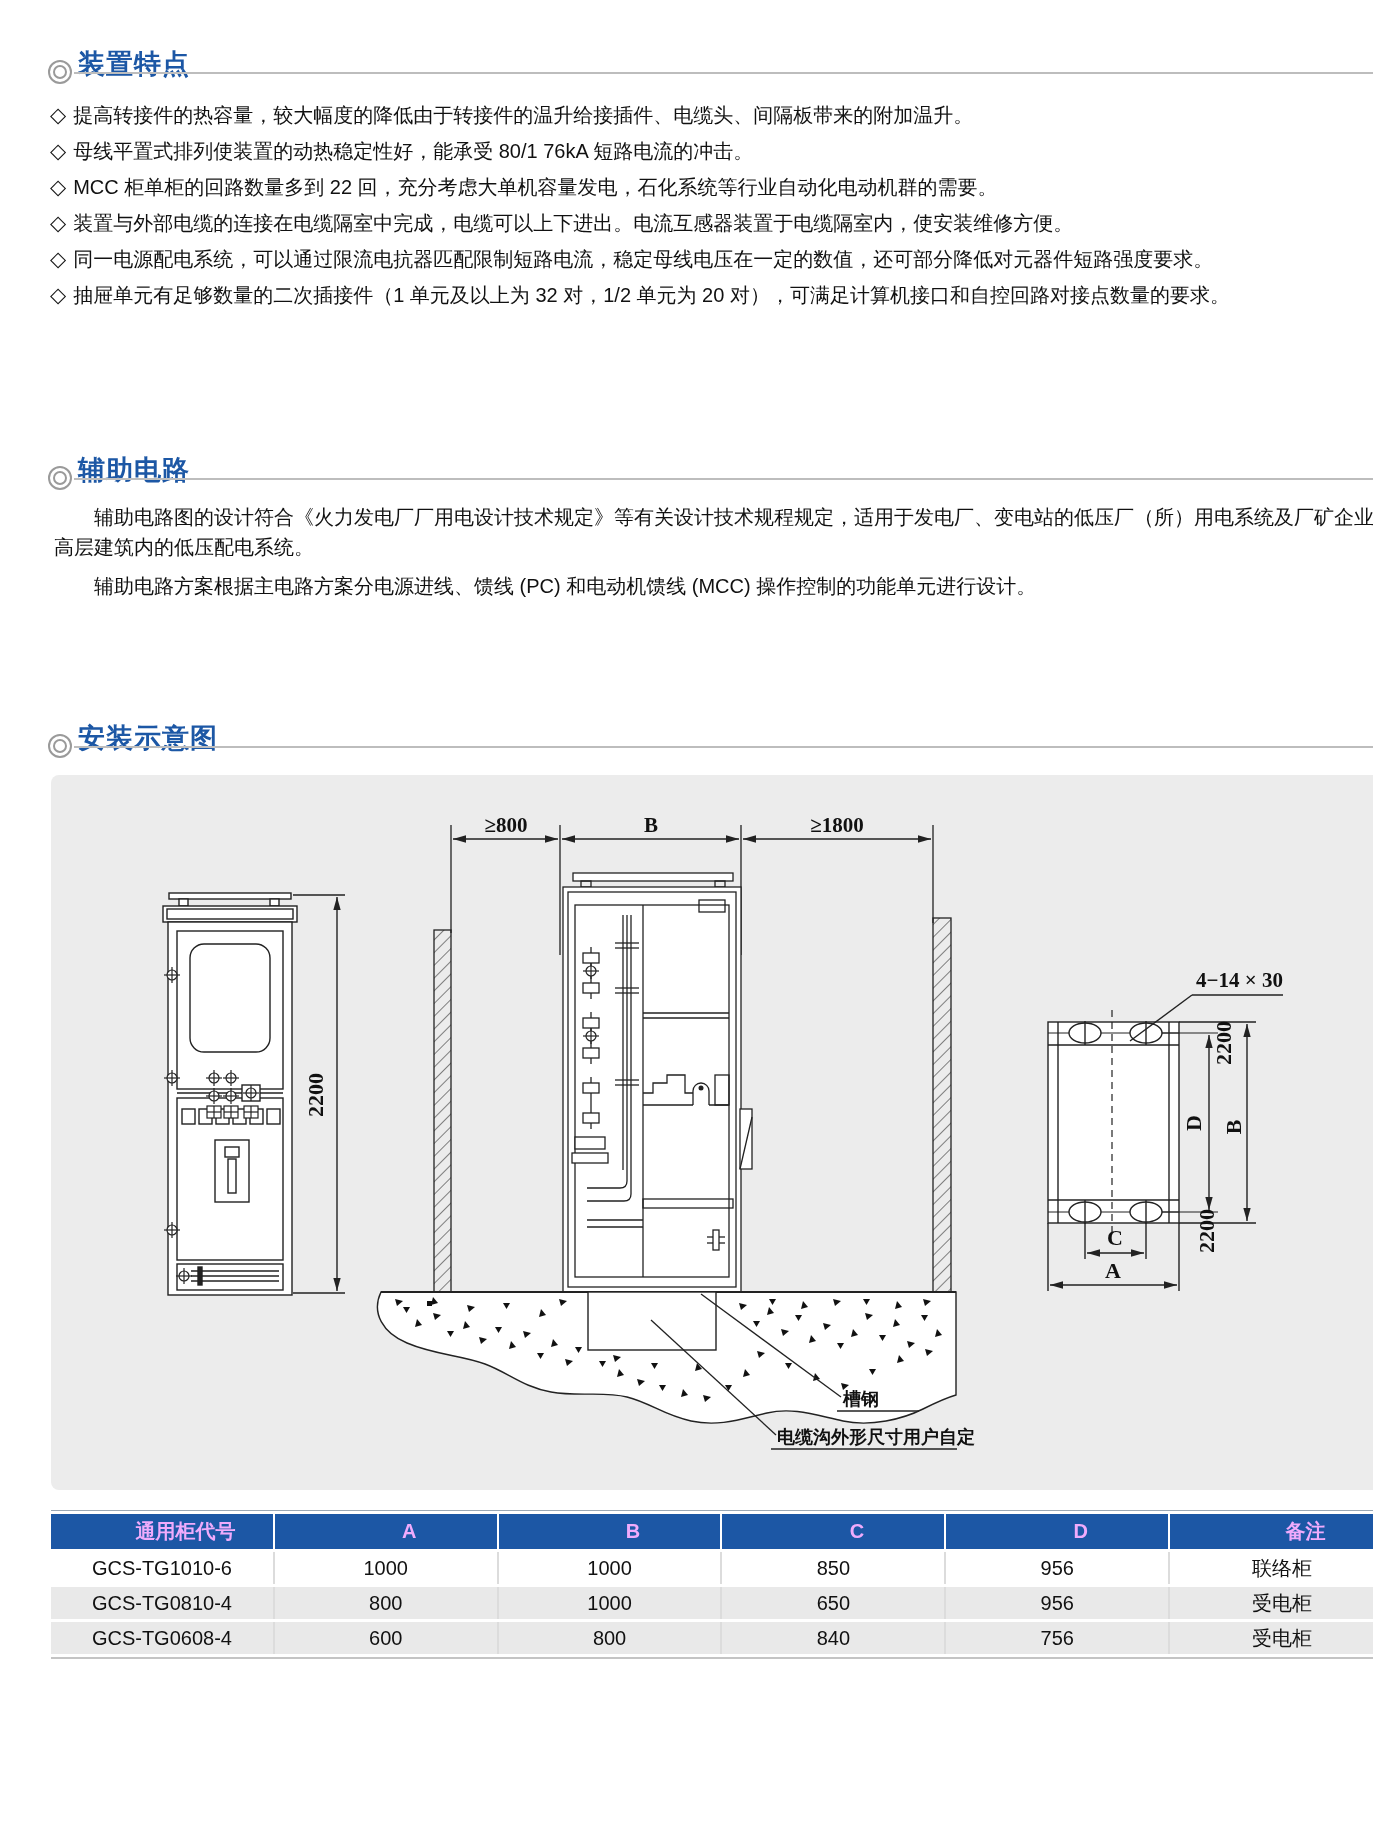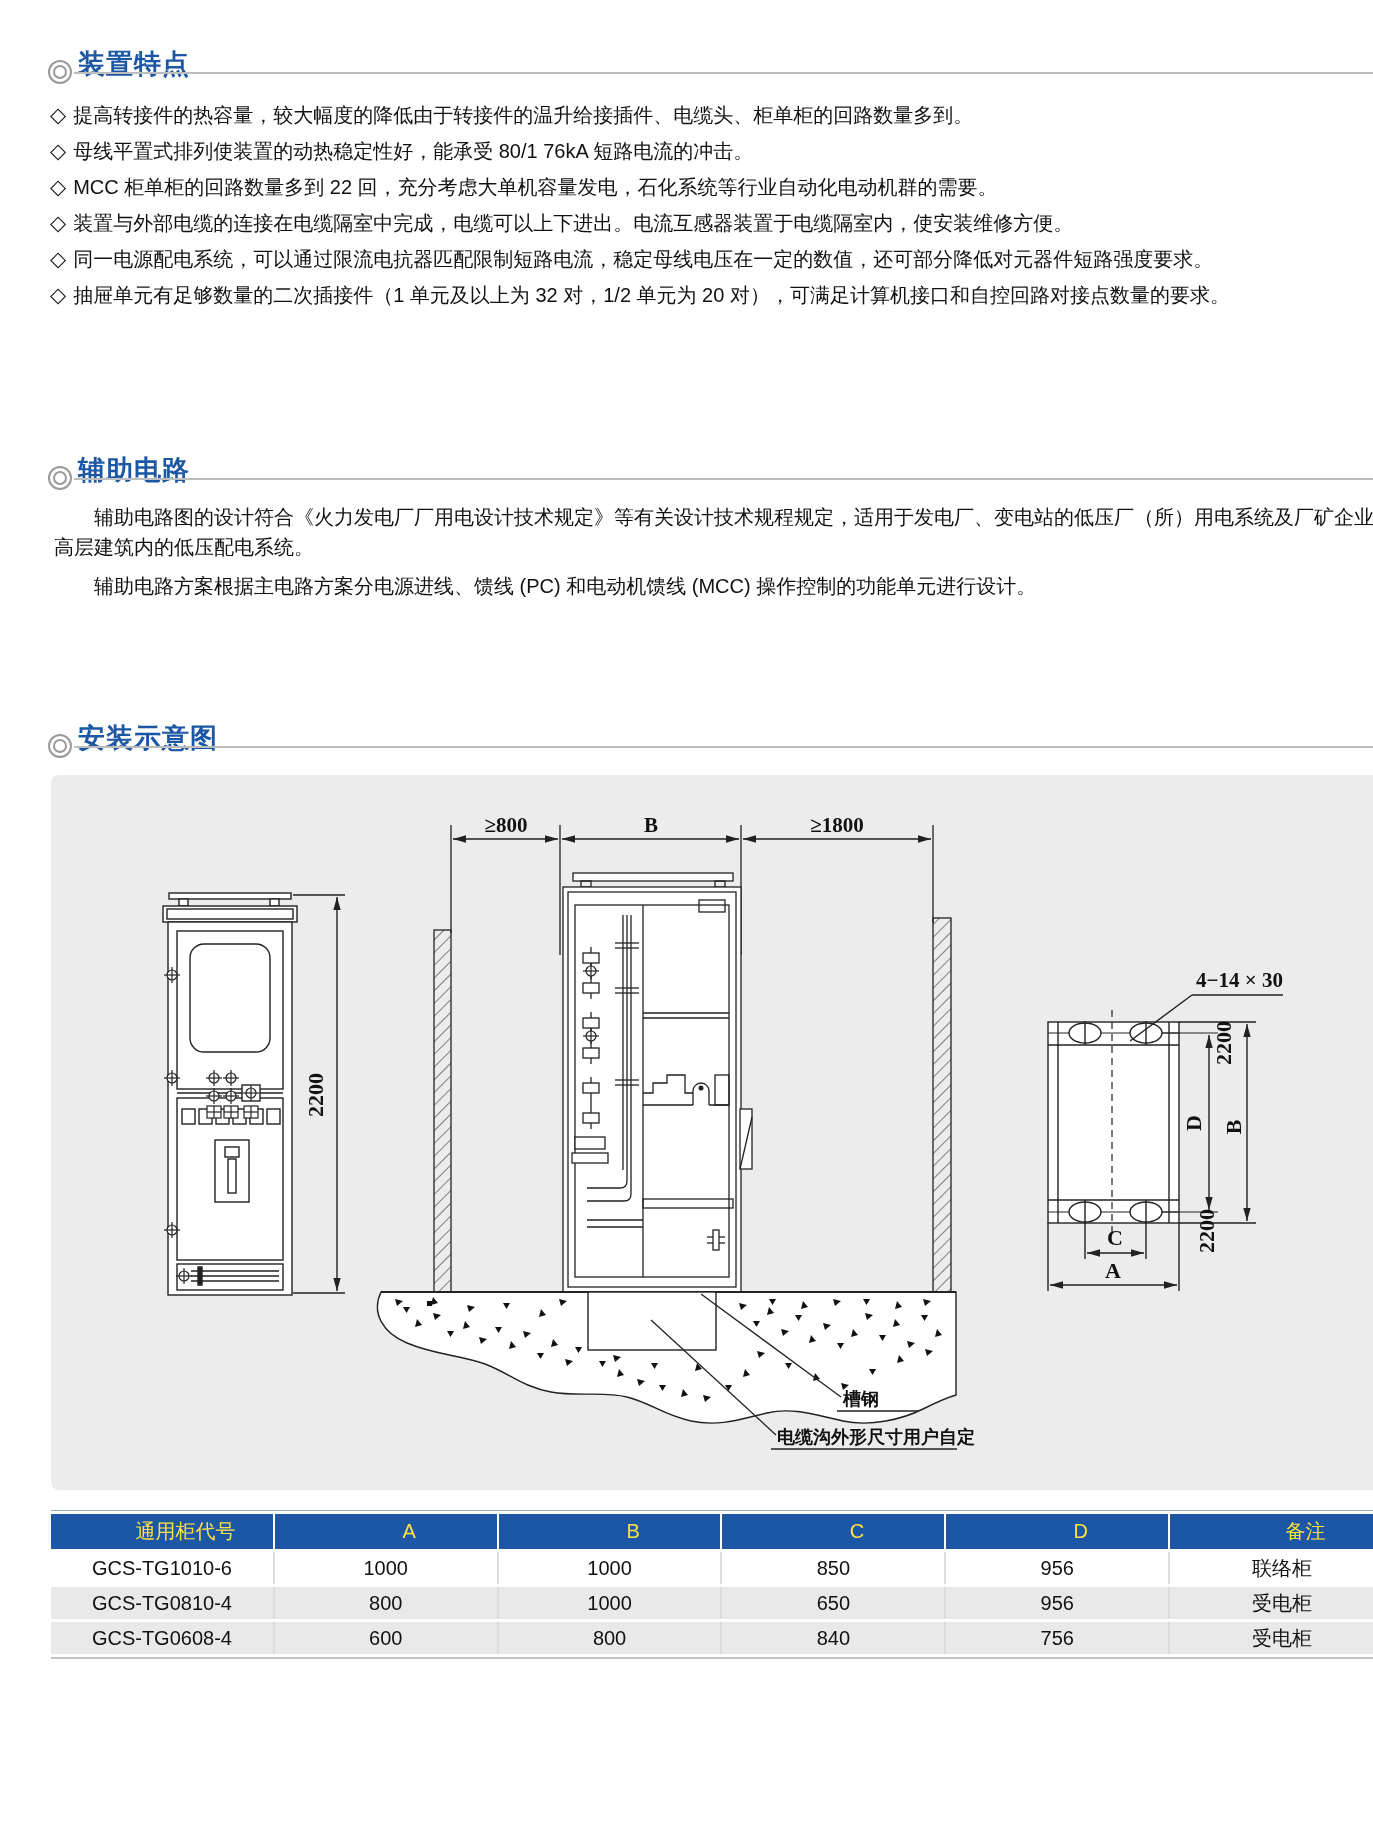--- a/index.html
+++ b/index.html
@@ -12,42 +12,42 @@
   .ring::after{content:"";width:10px;height:10px;border:2px solid #9a9a9a;border-radius:50%;}
   .features{position:absolute;left:14px;top:97px;right:8px;font-size:20px;line-height:36px;}
   .feature-item{white-space:nowrap;}
   .feature-item .bullet{margin-right:7px;font-size:21px;}
   .paras{position:absolute;left:18px;right:8px;top:502px;font-size:20px;line-height:30px;}
   .paras p{margin:0;text-indent:2em;}
   .paras p + p{margin-top:9px;}
   .panel{position:absolute;left:15px;top:775px;width:1343px;height:715px;background:var(--panel,#ececec);border-radius:8px;}
   .tblwrap{position:absolute;left:15px;right:15px;top:1510px;border-top:1px solid #9aa7b4;}
   table{width:100%;border-collapse:separate;border-spacing:0 3px;font-size:20px;text-align:center;table-layout:fixed;}
-  thead th{background:var(--accent,#1c57a5);color:#fde047;font-weight:normal;height:33px;border-right:2px solid #fff;padding-left:48px;}
+  thead th{background:var(--accent,#1c57a5);color:#f0abfc;font-weight:bold;height:33px;border-right:2px solid #fff;padding-left:48px;}
   thead th:last-child{border-right:none;}
   tbody td{height:30px;background:#fff;border-right:2px solid #dcdcdc;}
   tbody td:last-child{border-right:none;}
   tbody tr.alt td{background:var(--rowalt,#e9e9e9);}
   .tbl-bottom{height:2px;background:#c4c4c4;}
   svg text{fill:#111;}
   .dimt{font-family:"Liberation Serif","DejaVu Serif",serif;font-weight:bold;font-size:21px;}
   .dimt-big{font-family:"Liberation Serif","DejaVu Serif",serif;font-weight:bold;font-size:22px;}
   .cnl{font-family:"Liberation Sans","DejaVu Sans",sans-serif;font-weight:bold;font-size:18px;}
 </style>
 </head>
 <body>
 
 <div class="page">
 
   <h2 class="sec-title" style="top:24px;">装置特点</h2>
   <div class="sec-line" style="top:72px;"></div>
   <div class="ring" style="top:60px;"></div>
 
   <div class="features">
-      <div class="feature-item"><span class="bullet">◇</span><span>提高转接件的热容量，较大幅度的降低由于转接件的温升给接插件、电缆头、柜单柜的回路数量多到。</span></div>
+      <div class="feature-item"><span class="bullet">◇</span><span>提高转接件的热容量，较大幅度的降低由于转接件的温升给接插件、电缆头、间隔板带来的附加温升。</span></div>
       <div class="feature-item"><span class="bullet">◇</span><span>母线平置式排列使装置的动热稳定性好，能承受 80/1 76kA 短路电流的冲击。</span></div>
       <div class="feature-item"><span class="bullet">◇</span><span>MCC 柜单柜的回路数量多到 22 回，充分考虑大单机容量发电，石化系统等行业自动化电动机群的需要。</span></div>
       <div class="feature-item"><span class="bullet">◇</span><span>装置与外部电缆的连接在电缆隔室中完成，电缆可以上下进出。电流互感器装置于电缆隔室内，使安装维修方便。</span></div>
       <div class="feature-item"><span class="bullet">◇</span><span>同一电源配电系统，可以通过限流电抗器匹配限制短路电流，稳定母线电压在一定的数值，还可部分降低对元器件短路强度要求。</span></div>
       <div class="feature-item"><span class="bullet">◇</span><span>抽屉单元有足够数量的二次插接件（1 单元及以上为 32 对，1/2 单元为 20 对），可满足计算机接口和自控回路对接点数量的要求。</span></div>
     </div>
 
   <h2 class="sec-title" style="top:430px;">辅助电路</h2>
   <div class="sec-line" style="top:478px;"></div>
   <div class="ring" style="top:466px;"></div>

